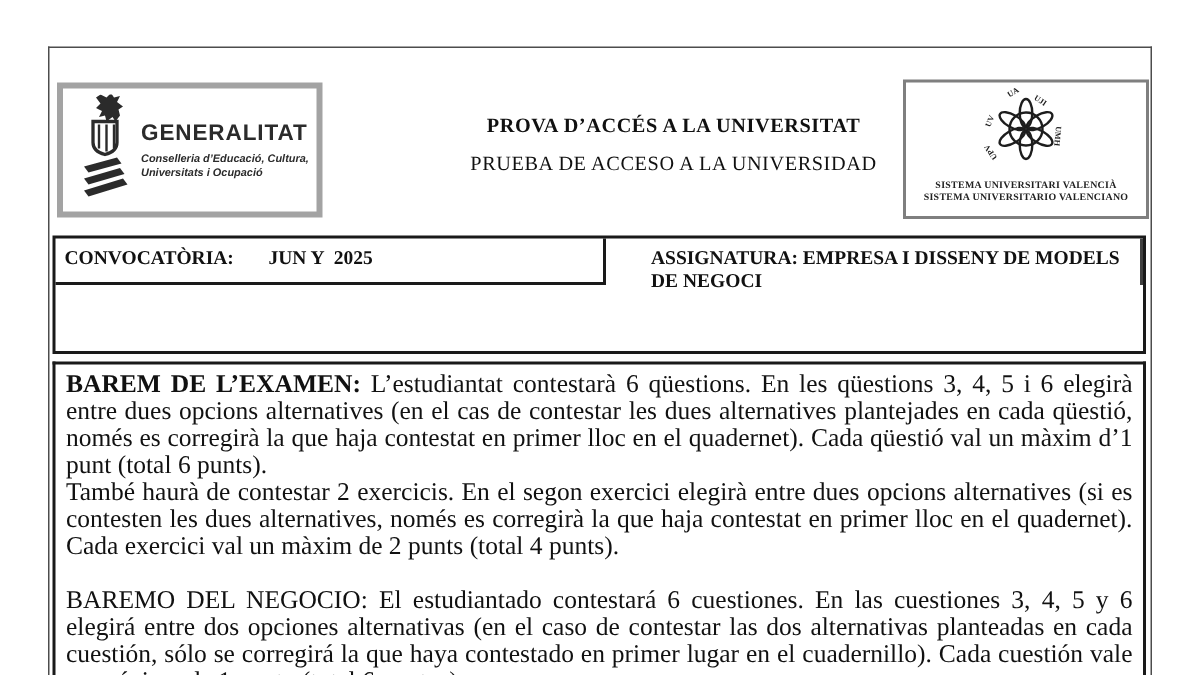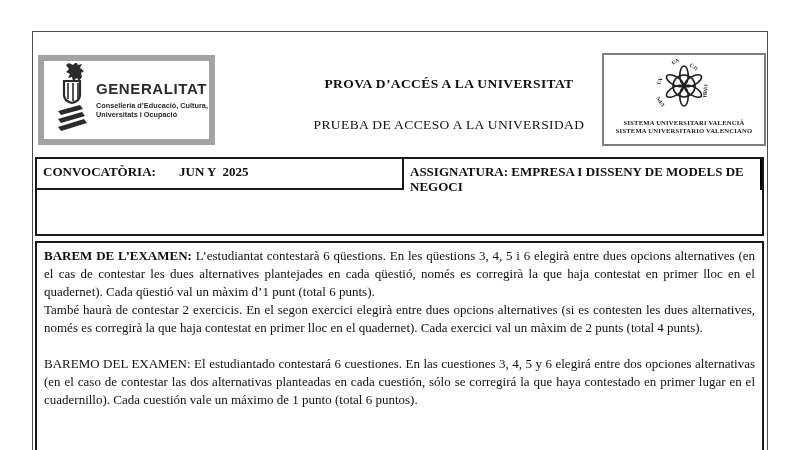--- a/index.html
+++ b/index.html
@@ -9,38 +9,38 @@
     position:relative;
   }
   
   .outer-frame{
     position:absolute;left:32px;top:31px;width:734px;height:520px;
     border:1px solid #4d4d4d;border-bottom:none;background:transparent;
   }
   
   .gv-box{
     position:absolute;left:38px;top:55px;width:177px;height:90px;
-    border:6px solid #a3a3a3;background:#fff;
+    border:4px solid #a3a3a3;background:#fff;
     display:flex;align-items:center;box-sizing:border-box;
   }
   .gv-emblem{margin-left:12px;flex:0 0 auto;}
   .gv-text{margin-left:6px;}
   .gv-title{
     font-family:"Liberation Sans", sans-serif;font-weight:bold;
     font-size:15px;line-height:16px;letter-spacing:0.6px;color:#2b2b2b;
   }
   .gv-sub{
     font-family:"Liberation Sans", sans-serif;font-size:7.3px;line-height:9px;
-    margin-top:4px;color:#2b2b2b;font-weight:bold;
+    margin-top:4px;color:#2b2b2b;font-weight:bold;font-style:italic;
   }
   .center-titles{
     position:absolute;left:215px;top:76px;width:468px;text-align:center;
   }
   .title-va{font-weight:bold;font-size:13.5px;letter-spacing:0.4px;}
-  .title-es{font-size:13.5px;letter-spacing:0.4px;margin-top:25px;}
+  .title-es{font-size:13.5px;letter-spacing:0.4px;margin-top:9px;}
   .suv-box{
     position:absolute;left:602px;top:53px;width:164px;height:93px;
     border:2px solid #7f7f7f;background:#fff;box-sizing:border-box;
     display:flex;flex-direction:column;align-items:center;justify-content:flex-start;
   }
   .suv-rosette{margin-top:3px;}
   .suv-caption{
     font-size:6.6px;font-weight:bold;line-height:8px;text-align:center;
     letter-spacing:0.2px;color:#222;margin-top:1px;
   }
@@ -49,33 +49,33 @@
     position:absolute;left:35px;top:157px;width:729px;height:79px;
     border:2px solid #1a1a1a;box-sizing:border-box;
     display:grid;grid-template-columns:367px 1fr;grid-template-rows:31px 1fr;
   }
   .conv-cell{
     box-sizing:border-box;padding:5px 6px 2px 6px;
     font-weight:bold;font-size:13px;line-height:15px;
   }
   .cell-r1c1{border-right:2px solid #1a1a1a;border-bottom:2px solid #1a1a1a;}
   .cell-r1c2{border-bottom:2px solid #1a1a1a;}
-  .cell-r2c1{border-right:2px solid #000000;}
+  .cell-r2c1{border-right:2px solid #404040;margin-left:24px;}
   .conv-label{display:inline-block;}
   .conv-label.w-left{width:136px;}
   .conv-label.w-right{width:158px;}
   .conv-value{white-space:pre;}
   
   .body-box{
     position:absolute;left:35px;top:241px;width:729px;height:260px;
     border:2px solid #1a1a1a;border-bottom:none;box-sizing:border-box;
     padding:4px 7px;overflow:hidden;
   }
   .body-box p{
-    margin:0;text-align:justify;font-size:13px;line-height:18px;
+    margin:0;text-align:justify;font-size:17px;line-height:18px;
     position:relative;z-index:1;
   }
   .p-es{margin-top:18px !important;}
   .bold{font-weight:bold;}
 </style>
 </head>
 <body>
 
 <div class="outer-frame"></div>
 
@@ -141,14 +141,14 @@
   <div class="conv-cell cell-r1c1">
     <span class="conv-label w-left">CONVOCATÒRIA:</span><span class="conv-value">JUN Y  2025</span>
   </div>
   <div class="conv-cell cell-r2c1">ASSIGNATURA: EMPRESA I DISSENY DE MODELS DE NEGOCI</div>
 </div>
 
 <div class="body-box">
 
   <p><span class="bold">BAREM DE L’EXAMEN:</span><span> L’estudiantat contestarà 6 qüestions. En les qüestions 3, 4, 5 i 6 elegirà entre dues opcions alternatives (en el cas de contestar les dues alternatives plantejades en cada qüestió, només es corregirà la que haja contestat en primer lloc en el quadernet). Cada qüestió val un màxim d’1 punt (total 6 punts).</span></p>
   <p>També haurà de contestar 2 exercicis. En el segon exercici elegirà entre dues opcions alternatives (si es contesten les dues alternatives, només es corregirà la que haja contestat en primer lloc en el quadernet). Cada exercici val un màxim de 2 punts (total 4 punts).</p>
-  <p class="p-es"><span>BAREMO DEL EXAMEN:</span><span> El estudiantado contestará 6 cuestiones. En las cuestiones 3, 4, 5 y 6 elegirá entre dos opciones alternativas (en el caso de contestar las dos alternativas planteadas en cada cuestión, sólo se corregirá la que haya contestado en primer lugar en el cuadernillo). Cada cuestión vale un máximo de 1 punto (total 6 puntos).</span></p>
+  <p class="p-es"><span>BAREMO DEL NEGOCIO:</span><span> El estudiantado contestará 6 cuestiones. En las cuestiones 3, 4, 5 y 6 elegirá entre dos opciones alternativas (en el caso de contestar las dos alternativas planteadas en cada cuestión, sólo se corregirá la que haya contestado en primer lugar en el cuadernillo). Cada cuestión vale un máximo de 1 punto (total 6 puntos).</span></p>
 </div>
 
 </body></html>

